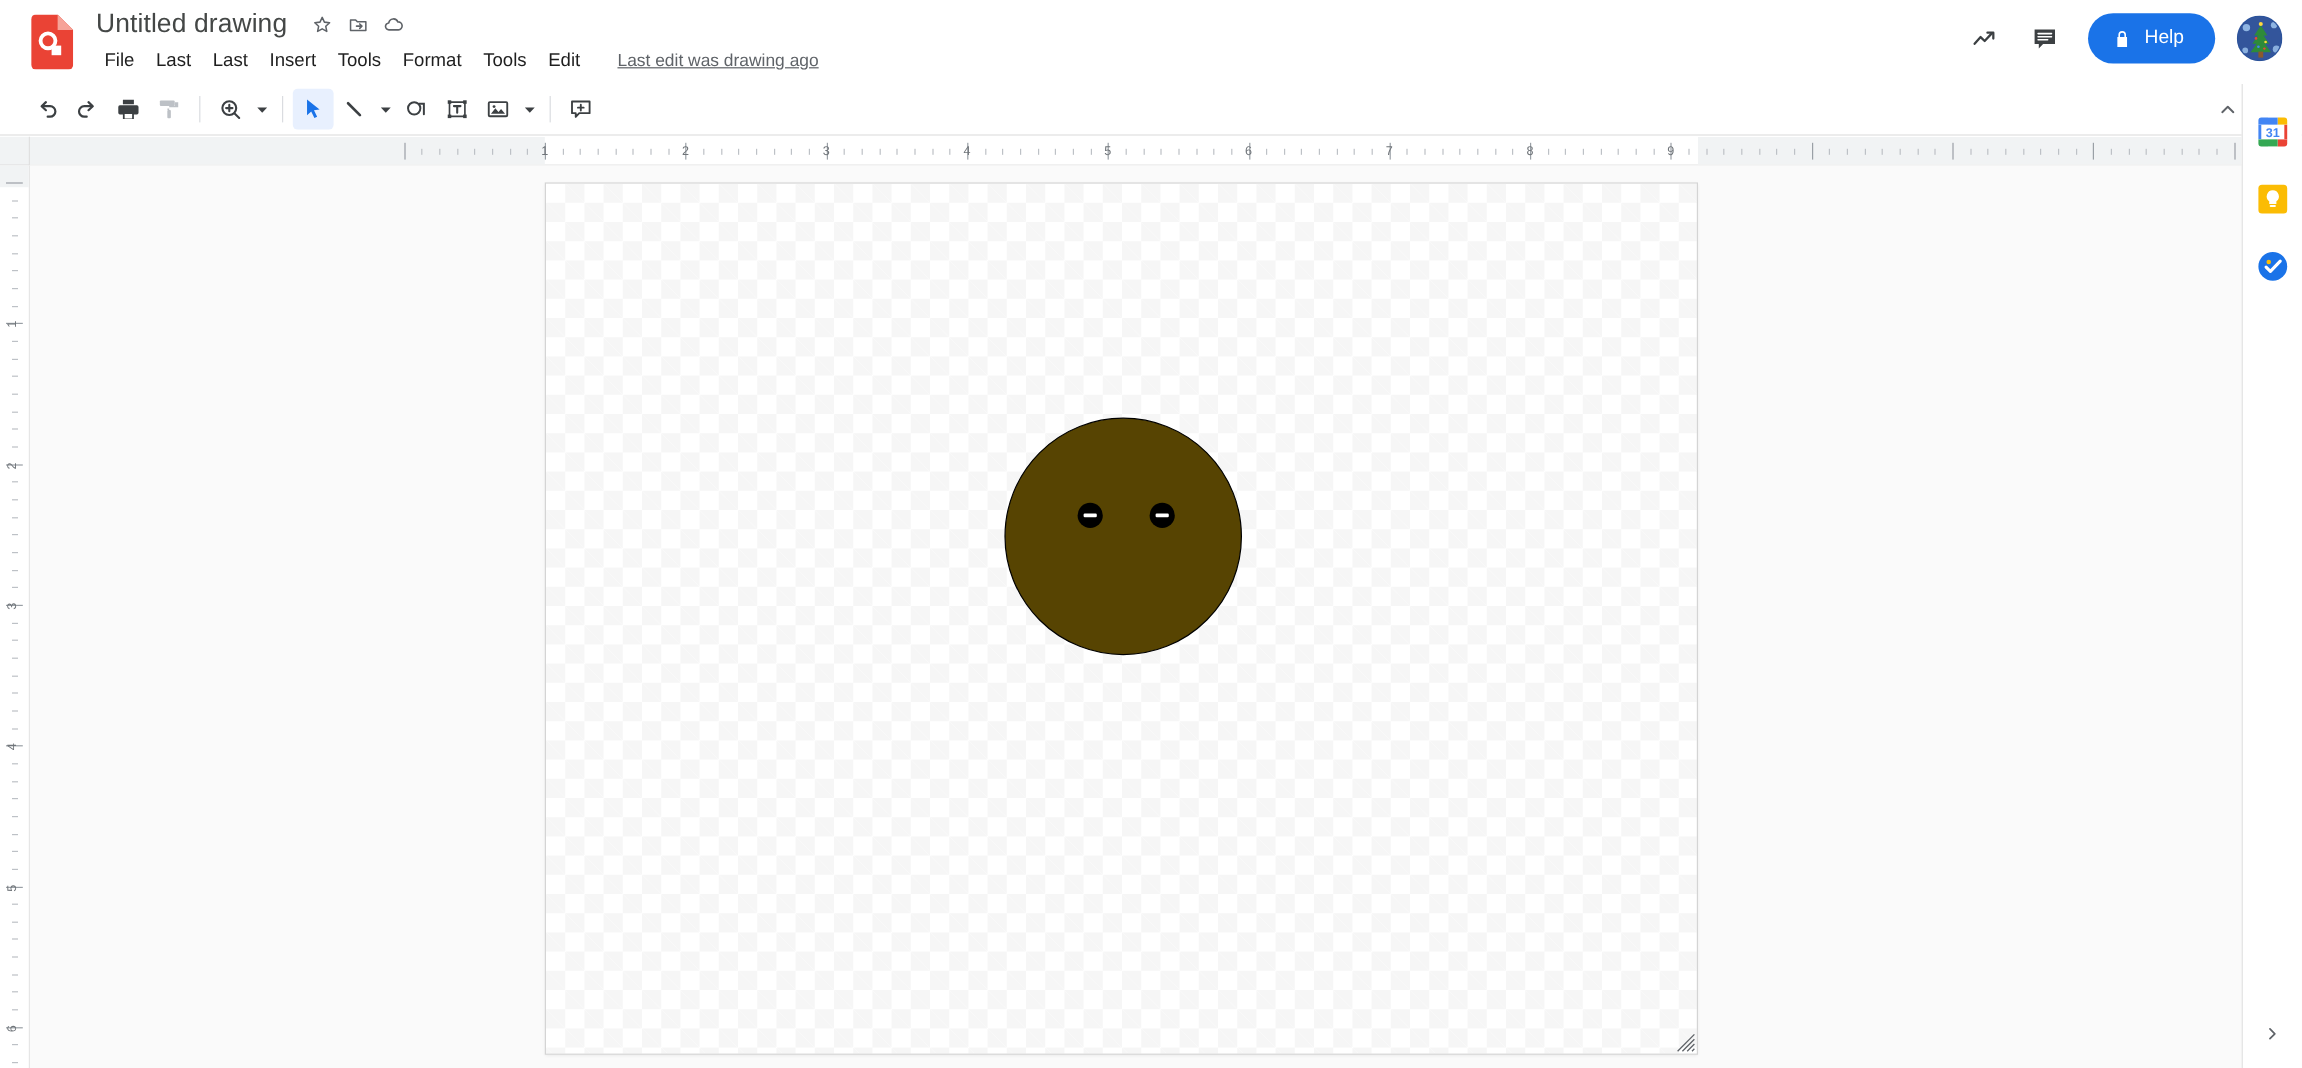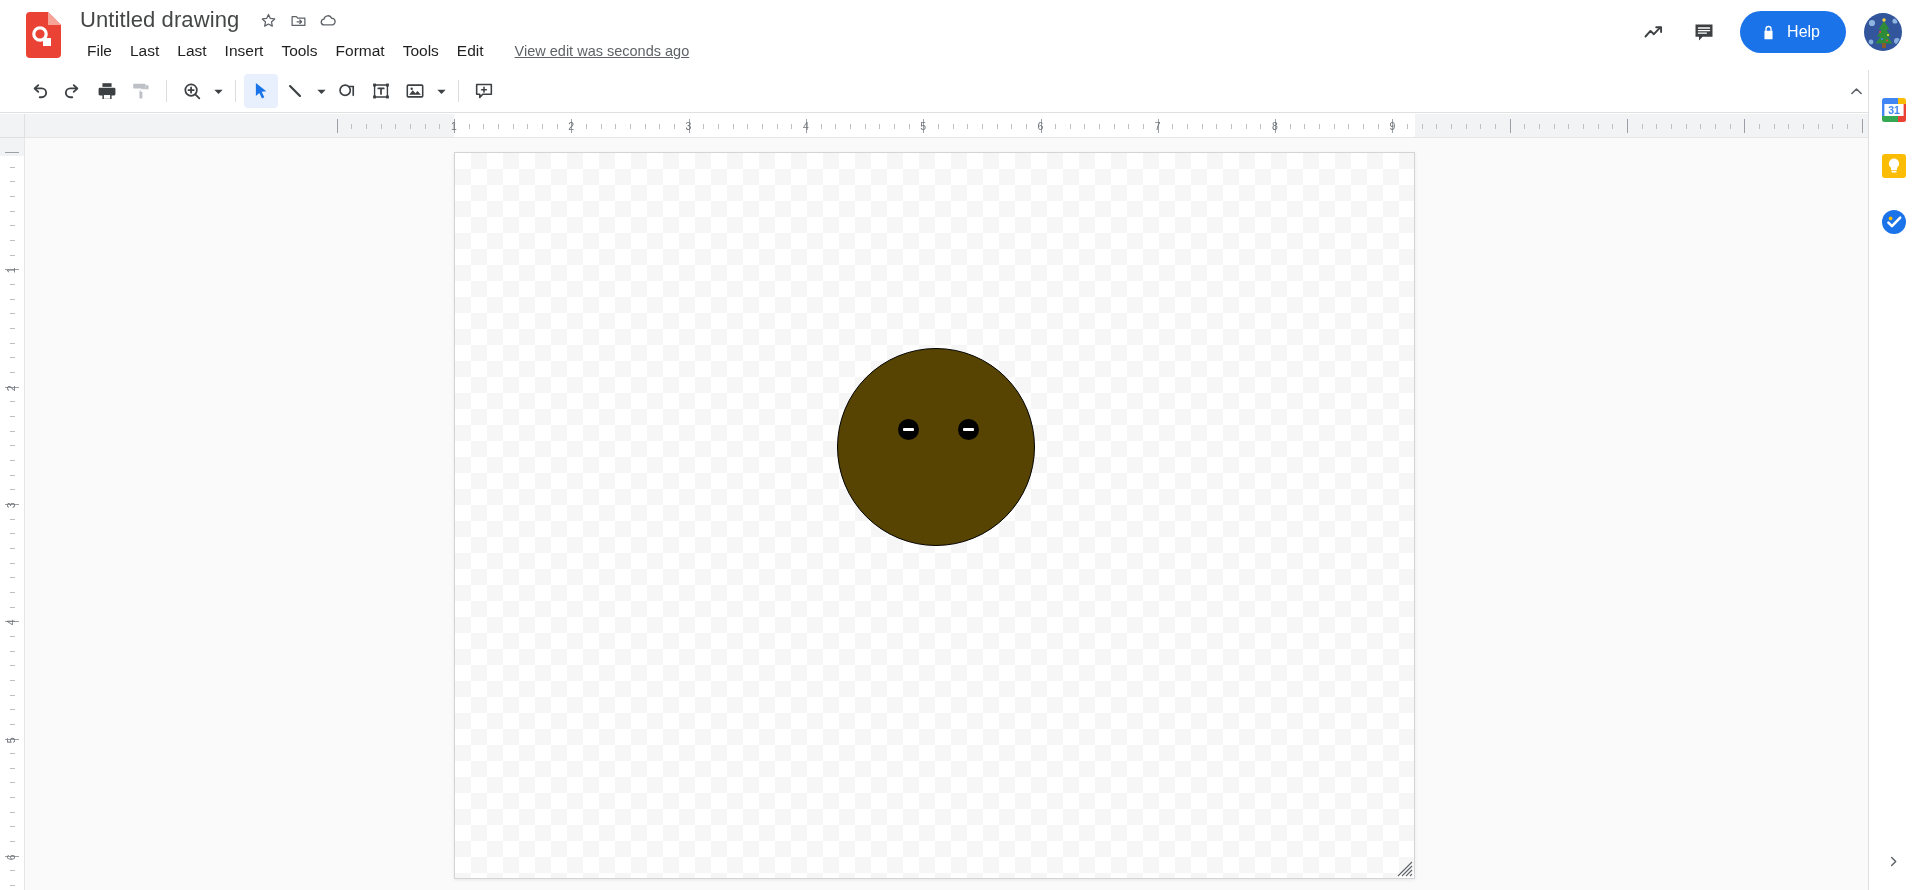--- a/index.html
+++ b/index.html
@@ -213,21 +213,21 @@
 
       <div class="menubar">
         <div class="menu-item">File</div>
         <div class="menu-item">Last</div>
         <div class="menu-item">Last</div>
         <div class="menu-item">Insert</div>
         <div class="menu-item">Tools</div>
         <div class="menu-item">Format</div>
         <div class="menu-item">Tools</div>
         <div class="menu-item">Edit</div>
-        <div class="last-edit">View edit was seconds ago</div>
+        <div class="last-edit">Last edit was drawing ago</div>
       </div>
     </div>
 
     <div class="header-right">
       <div class="hicon-btn">
         <svg width="24" height="24" viewBox="0 0 24 24" fill="none" stroke="#3c4043" stroke-width="1.9" stroke-linecap="round" stroke-linejoin="round">
           <path d="M3.5 16.5l5-5.6 3.4 3.3 6.1-6.6"></path>
           <path d="M14.2 7.2h4.9v4.9"></path>
         </svg>
       </div>

